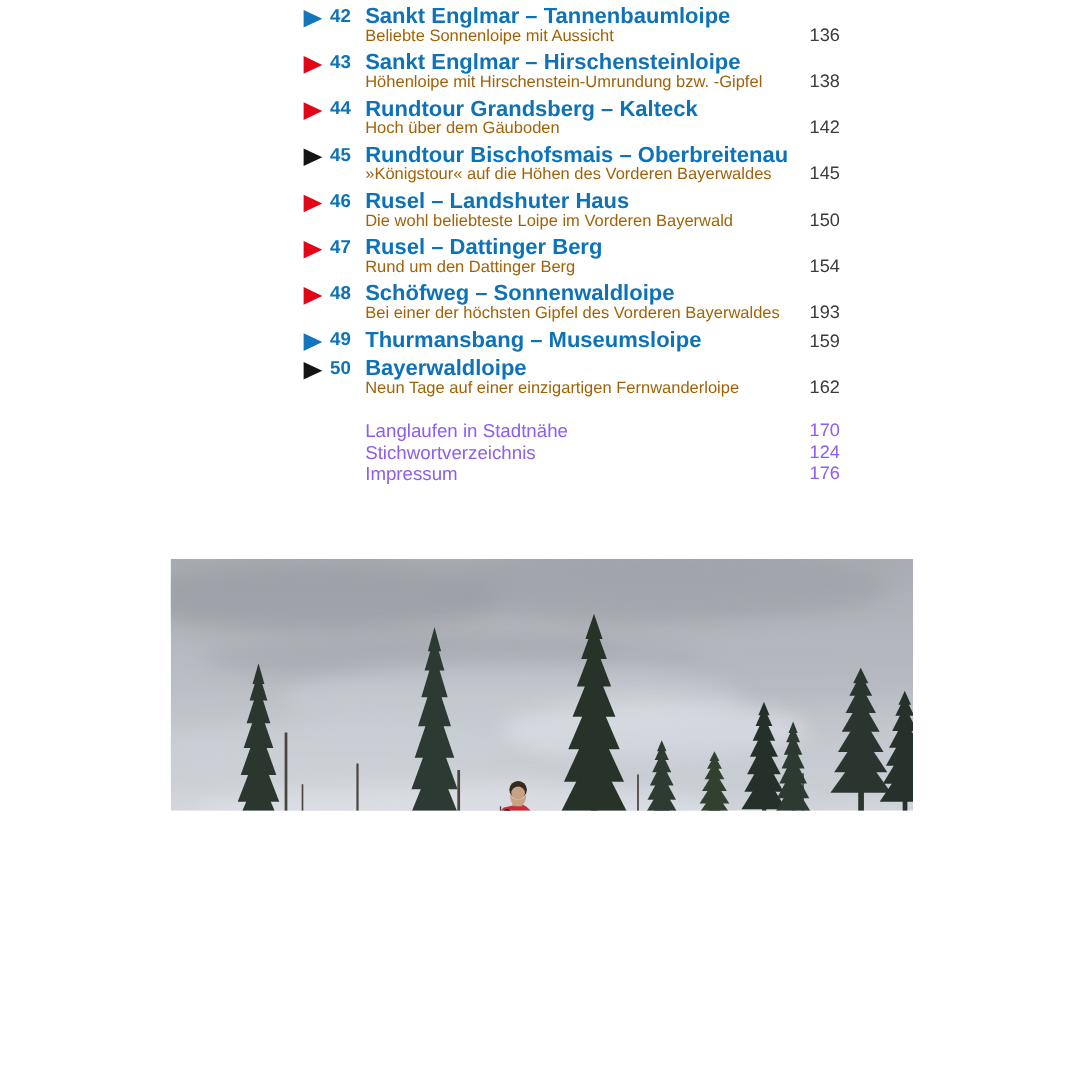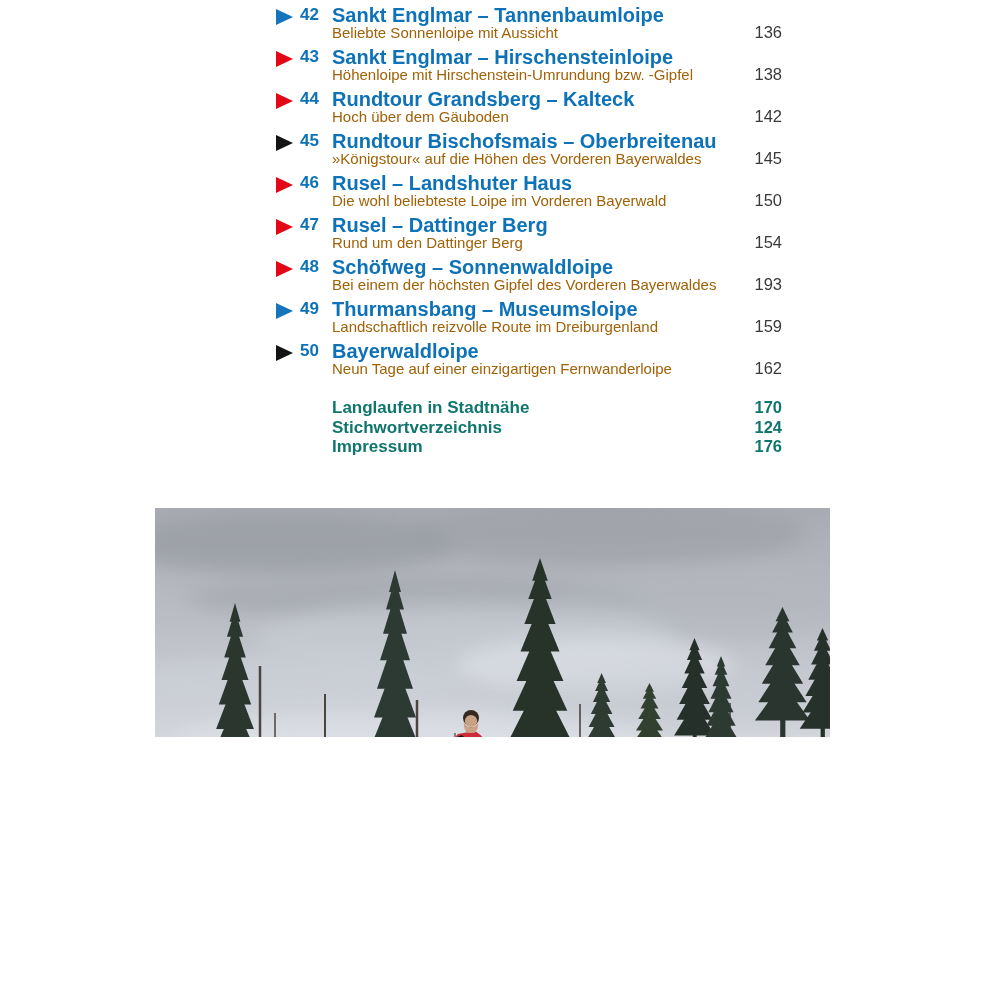--- a/index.html
+++ b/index.html
@@ -22,29 +22,29 @@
     font-weight:bold;font-size:17px;line-height:18px;color:#0d72b8;
   }
   .entry-text{overflow:visible;}
   .entry-title{
     font-weight:bold;font-size:20px;line-height:18px;color:#0d72b8;white-space:nowrap;
   }
   .entry-subtitle{
     font-size:15px;line-height:17px;color:#a16207;white-space:nowrap;
   }
   .entry-page{
-    align-self:end;text-align:right;font-size:16.5px;line-height:17px;color:#3a3a3c;
+    align-self:end;text-align:left;font-size:16.5px;line-height:17px;color:#3a3a3c;
   }
   .toc-extras{margin-top:21px;}
   .extra-row{
     display:grid;grid-template-columns:56px 1fr 46px;
-    font-weight:bold;font-size:17px;line-height:19.5px;color:#0f766e;
+    font-weight:normal;font-size:17px;line-height:19.5px;color:#8b5cf6;
   }
   .extra-label{grid-column:2;}
-  .extra-page{grid-column:3;text-align:right;font-size:16.5px;}
+  .extra-page{grid-column:3;text-align:left;font-size:16.5px;}
   
   .photo{
     position:absolute;left:155px;top:508px;width:675px;height:460px;overflow:hidden;
   }
   .photo svg{display:block;}
 </style>
 </head>
 <body>
 
 <div class="page">
@@ -109,31 +109,30 @@
         <div class="entry-subtitle">Rund um den Dattinger Berg</div>
       </div>
       <div class="entry-page">154</div>
     </div>
 
     <div class="toc-entry">
       <div class="arrow" style="border-left-color: rgb(227, 6, 23);"></div>
       <div class="entry-num">48</div>
       <div class="entry-text">
         <div class="entry-title">Schöfweg – Sonnenwaldloipe</div>
-        <div class="entry-subtitle">Bei einem der höchsten Gipfel des Vorderen Bayerwaldes</div>
+        <div class="entry-subtitle">Bei einer der höchsten Gipfel des Vorderen Bayerwaldes</div>
       </div>
       <div class="entry-page">193</div>
     </div>
 
     <div class="toc-entry">
       <div class="arrow" style="border-left-color: rgb(20, 116, 188);"></div>
       <div class="entry-num">49</div>
       <div class="entry-text">
         <div class="entry-title">Thurmansbang – Museumsloipe</div>
-        <div class="entry-subtitle">Landschaftlich reizvolle Route im Dreiburgenland</div>
       </div>
       <div class="entry-page">159</div>
     </div>
 
     <div class="toc-entry">
       <div class="arrow" style="border-left-color: rgb(20, 20, 20);"></div>
       <div class="entry-num">50</div>
       <div class="entry-text">
         <div class="entry-title">Bayerwaldloipe</div>
         <div class="entry-subtitle">Neun Tage auf einer einzigartigen Fernwanderloipe</div>

